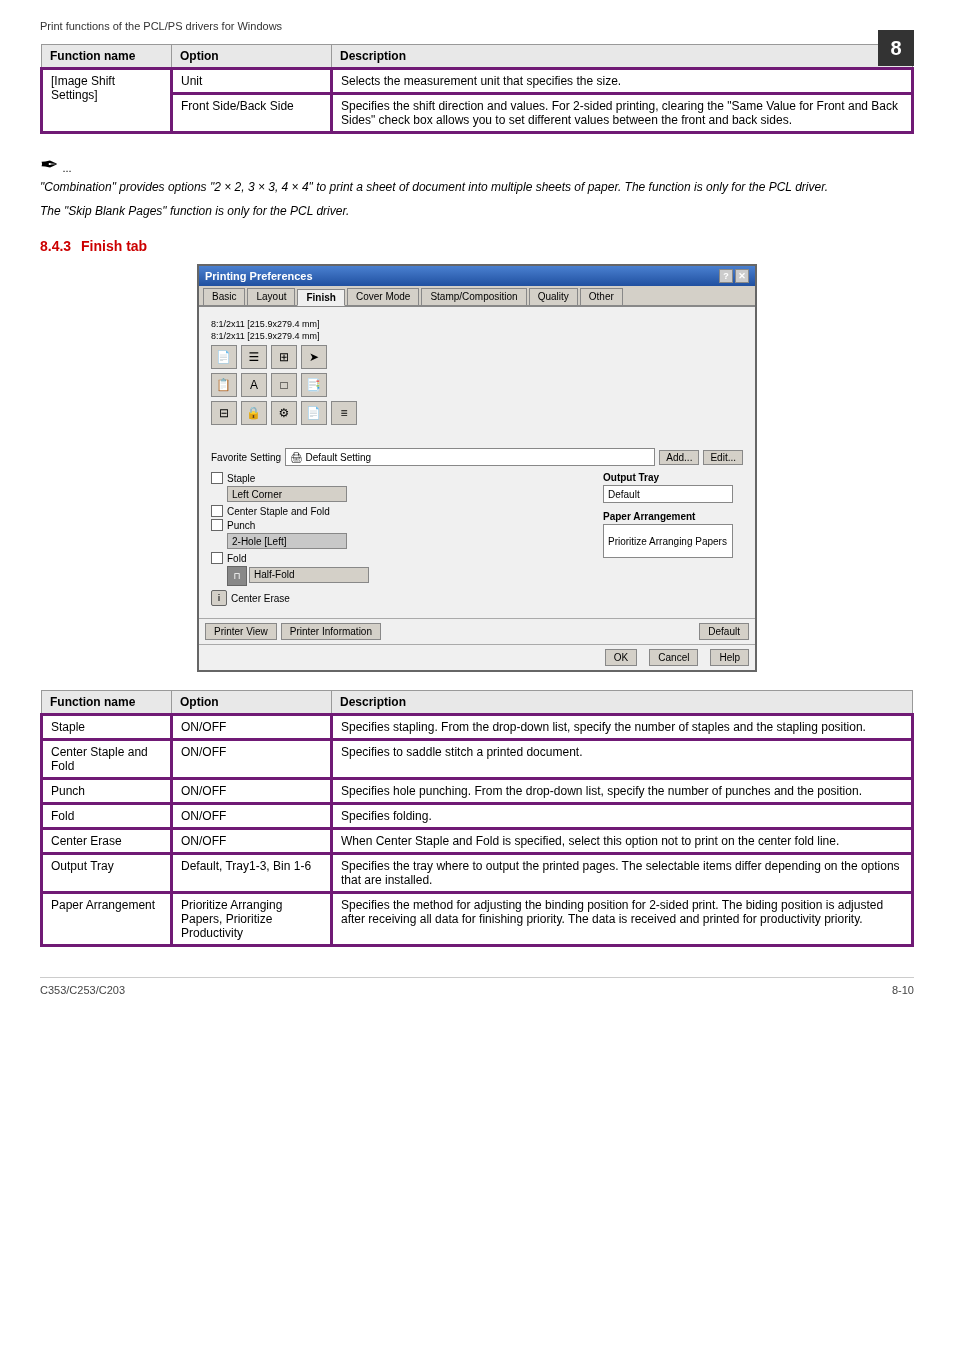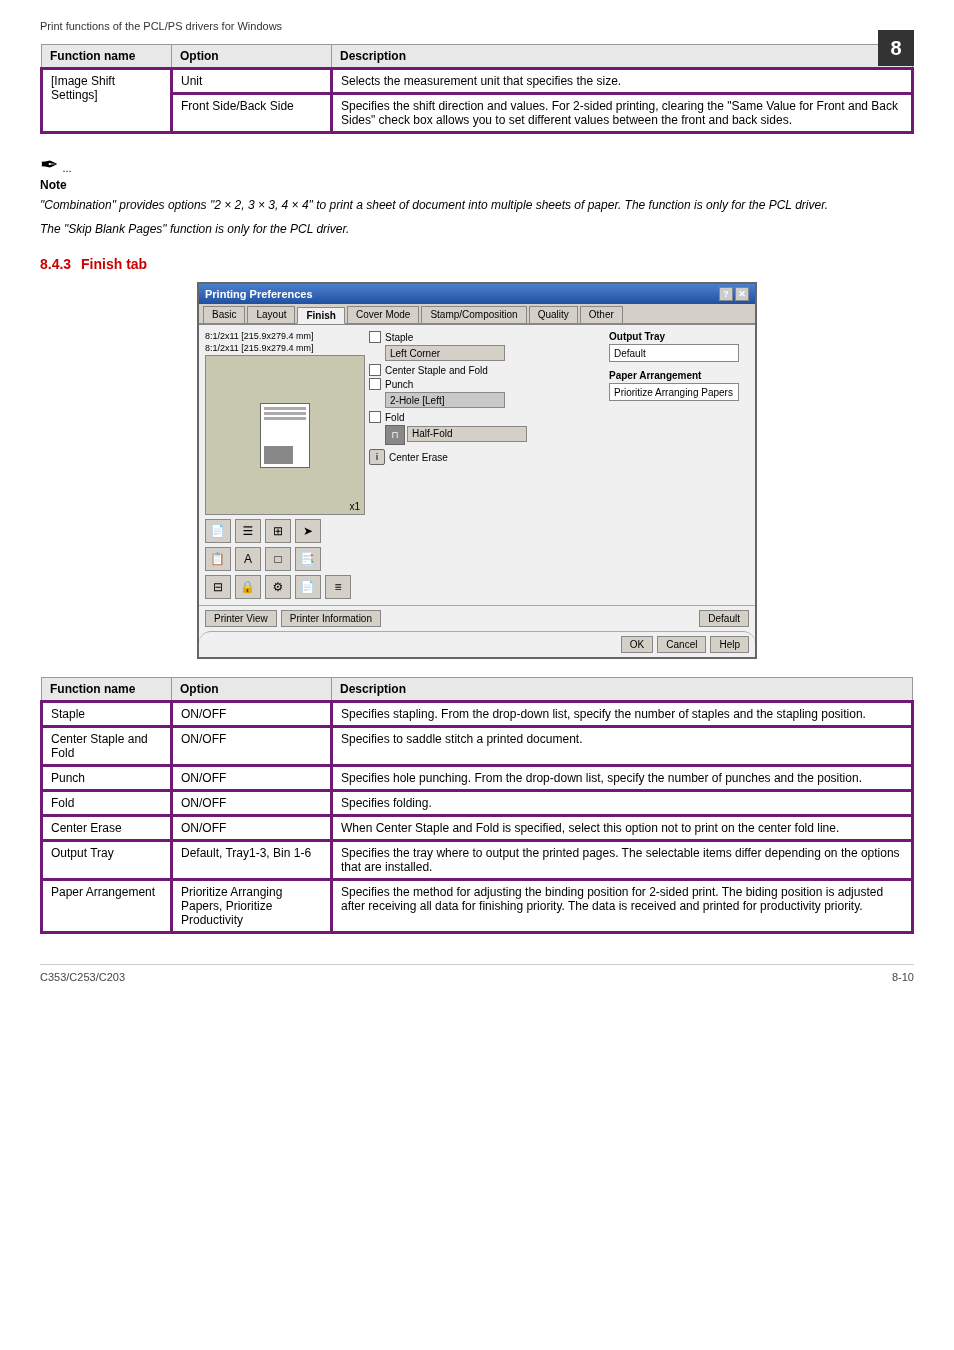--- a/index.html
+++ b/index.html
@@ -142,22 +142,23 @@
     }
     .dialog-tab.active {
       background: #f0f0f0;
       font-weight: bold;
       border-bottom: 1px solid #f0f0f0;
       position: relative;
       bottom: -1px;
     }
     .dialog-body {
       display: flex;
-      padding: 6px;
-      gap: 4px;
+      padding: 12px;
+      gap: 23px;
+      flex-direction: column;
     }
     .dialog-left {
       width: 160px;
       flex-shrink: 0;
     }
     .preview-area {
       background: #c8c8b0;
       border: 1px solid #888;
       height: 160px;
       display: flex;
@@ -297,21 +298,21 @@
     }
     .paper-label {
       font-size: 10px;
       font-weight: bold;
       margin-bottom: 2px;
     }
     .paper-dropdown {
       font-size: 10px;
       border: 1px solid #888;
       background: #fff;
-      height: 18px;
+      height: 34px;
       display: flex;
       align-items: center;
       padding: 0 4px;
       width: 130px;
     }
     .center-erase-row {
       display: flex;
       align-items: center;
       gap: 4px;
       margin-top: 4px;
@@ -404,21 +405,20 @@
     </tr>
     <tr>
       <td>Front Side/Back Side</td>
       <td>Specifies the shift direction and values. For 2-sided printing, clearing the "Same Value for Front and Back Sides" check box allows you to set different values between the front and back sides.</td>
     </tr>
   </tbody>
 </table>
 
 <div class="note-section">
   <span class="note-icon">✒</span><span style="font-size:11px;">...</span>
-  <div class="note-title">Note</div>
   <div class="note-text">"Combination" provides options "2 × 2, 3 × 3, 4 × 4" to print a sheet of document into multiple sheets of paper. The function is only for the PCL driver.</div>
   <div class="note-text">The "Skip Blank Pages" function is only for the PCL driver.</div>
 </div>
 
 <div class="section-heading">
   <span class="section-number">8.4.3</span>
   <span>Finish tab</span>
 </div>
 
 <div class="dialog-wrapper">
@@ -442,29 +442,20 @@
       <div class="dialog-tab">Other</div>
     </div>
 
     <div class="dialog-body">
 
       <div class="dialog-left">
 
         <div style="font-size:9px; margin-bottom:2px;">8:1/2x11 [215.9x279.4 mm]</div>
         <div style="font-size:9px; margin-bottom:2px;">8:1/2x11 [215.9x279.4 mm]</div>
 
-        <div class="preview-area">
-          <div class="preview-page">
-            <div class="preview-line"></div>
-            <div class="preview-line"></div>
-            <div class="preview-line"></div>
-            <div class="preview-block"></div>
-          </div>
-          <div class="preview-counter">x1</div>
-        </div>
 
         <div class="icon-row">
           <div class="icon-btn">📄</div>
           <div class="icon-btn">☰</div>
           <div class="icon-btn">⊞</div>
           <div class="icon-btn">➤</div>
         </div>
         <div class="icon-row">
           <div class="icon-btn">📋</div>
           <div class="icon-btn">A</div>
@@ -475,20 +466,26 @@
           <div class="icon-btn">⊟</div>
           <div class="icon-btn">🔒</div>
           <div class="icon-btn">⚙</div>
           <div class="icon-btn">📄</div>
           <div class="icon-btn">≡</div>
         </div>
       </div>
 
       <div class="dialog-right">
 
+        <div class="fav-row">
+          <span class="fav-label">Favorite Setting</span>
+          <div class="fav-dropdown">🖨 Default Setting</div>
+          <button class="small-btn">Add...</button>
+          <button class="small-btn">Edit...</button>
+        </div>
 
         <div class="options-area">
           <div class="options-left">
 
             <div class="check-row">
               <div class="check-box"></div>
               <span class="check-label">Staple</span>
             </div>
             <div class="sub-dropdown">Left Corner</div>
 
@@ -533,21 +530,21 @@
     <div class="dialog-footer">
       <div class="footer-left">
         <button class="footer-btn">Printer View</button>
         <button class="footer-btn">Printer Information</button>
       </div>
       <div class="footer-right">
         <button class="footer-btn">Default</button>
       </div>
     </div>
 
-    <div style="display:flex; justify-content:flex-end; gap:4px; padding:4px 6px; border-top:1px solid #aaa;border-radius:12px;">
+    <div style="display:flex; justify-content:flex-end; gap:12px; padding:4px 6px; border-top:1px solid #aaa;">
       <button class="footer-btn">OK</button>
       <button class="footer-btn">Cancel</button>
       <button class="footer-btn">Help</button>
     </div>
   </div>
 </div>
 
 <div class="bottom-table-wrapper">
   <table class="func-table">
     <thead>

